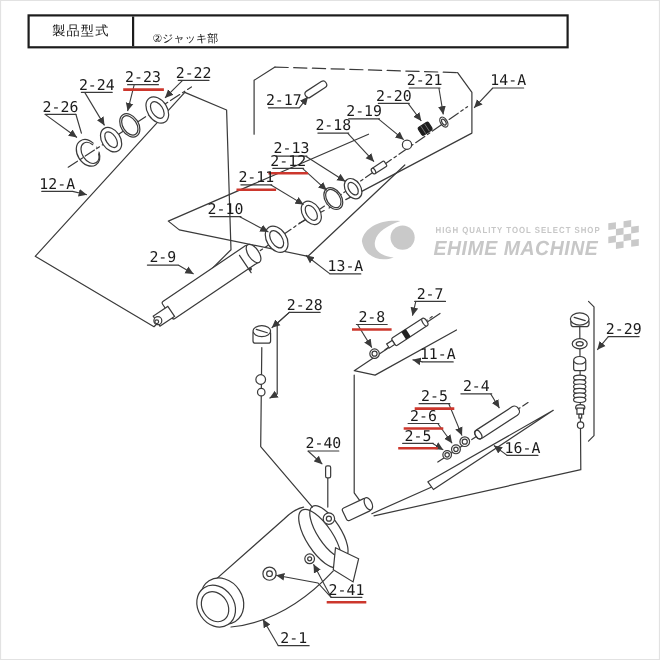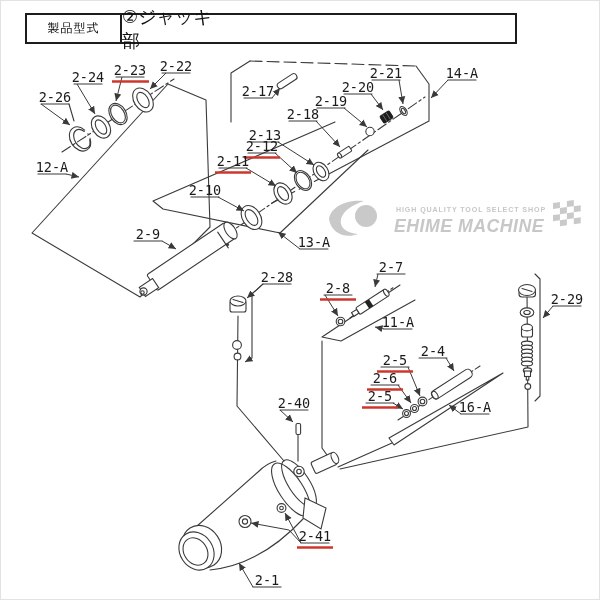--- a/index.html
+++ b/index.html
@@ -4,21 +4,21 @@
 <style>
   html,body{margin:0;padding:0;background:#fff;}
   #page{position:relative;width:600px;height:600px;background:#fff;overflow:hidden;
         box-shadow:inset 0 0 0 1px #e2e2e2;font-family:"Liberation Sans","DejaVu Sans",sans-serif;}
   
   #hdr{position:absolute;left:25px;top:13px;width:492px;height:31px;display:flex;
        border:2px solid #1c1c1c;background:#fff;box-sizing:border-box;}
   .hcell{display:flex;align-items:center;justify-content:center;box-sizing:border-box;color:#111;}
   #hcell-label{width:95px;border-right:2px solid #1c1c1c;font-size:12px;letter-spacing:1px;}
   #hcell-model{flex:1;border-right:2px solid #1c1c1c;font-size:21px;font-weight:bold;letter-spacing:1px;}
-  #hcell-sect{width:93px;font-size:18px;}
+  #hcell-sect{width:93px;font-size:10px;align-items:flex-end;}
   svg{position:absolute;left:0;top:0;}
   .ln{fill:none;stroke:#3a3a3a;stroke-width:1.1;stroke-linecap:round;stroke-linejoin:round;}
   .wf{fill:#ffffff;stroke:#3a3a3a;stroke-width:1.1;}
   .dash{stroke-dasharray:10 3 2.5 3;}
   .dash2{stroke-dasharray:12 5;}
   .lead{fill:none;stroke:#3a3a3a;stroke-width:1;marker-end:url(#arr);}
   .call{font-family:"DejaVu Sans Mono","Liberation Mono",monospace;font-size:13.5px;fill:#1b1b1b;text-anchor:middle;}
   .hl{stroke:#cc372d;stroke-width:2.4;}
   .wm{fill:#c9c9c9;}
   .wmtxt{fill:#c7c7c7;}

